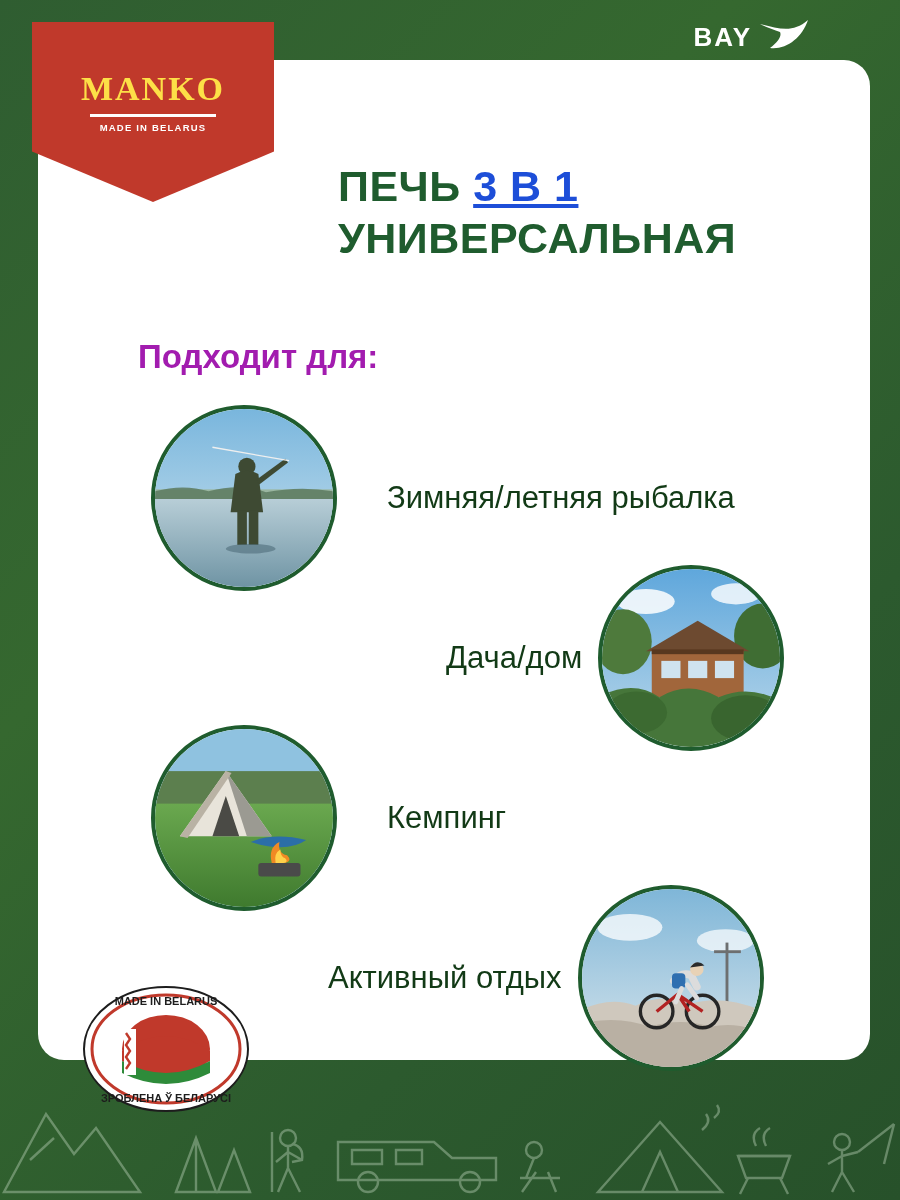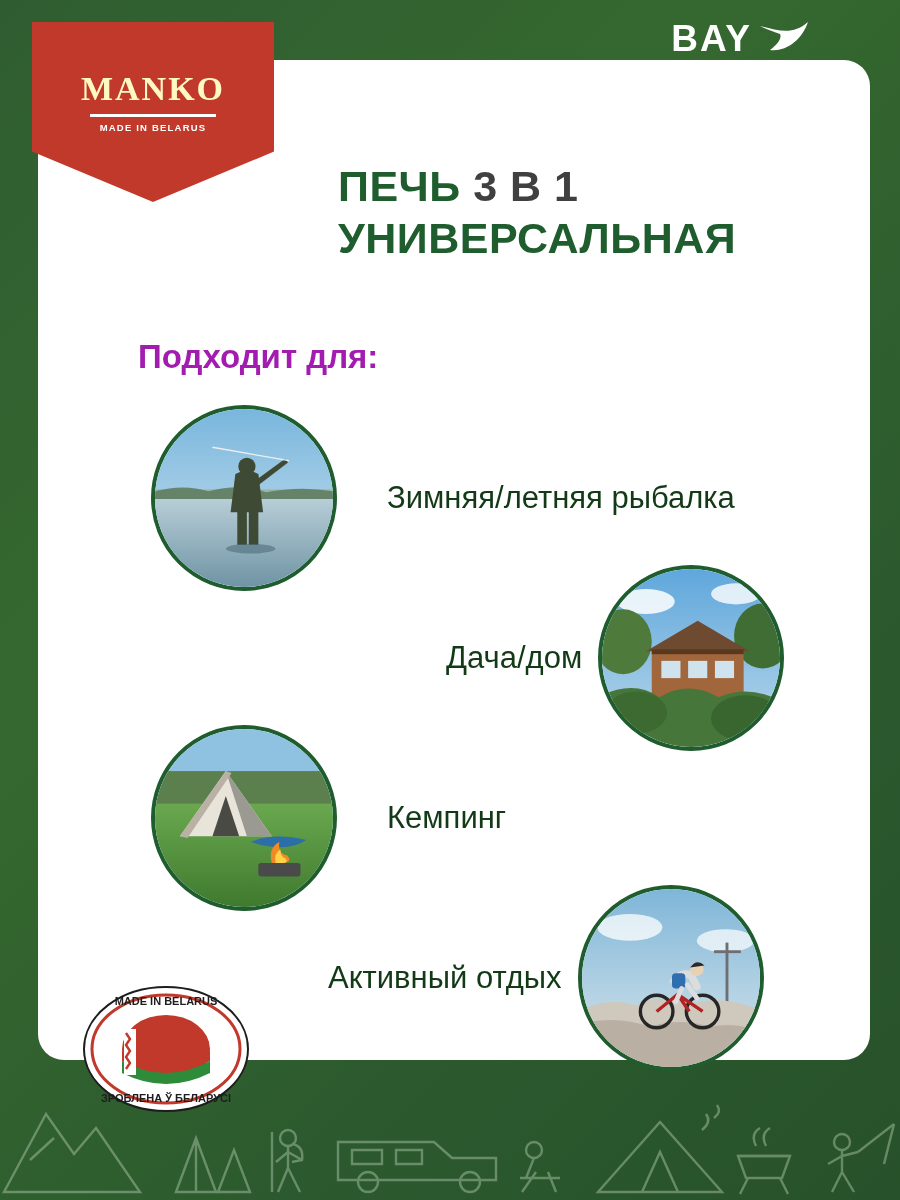--- a/index.html
+++ b/index.html
@@ -26,21 +26,21 @@
   
   .bay-logo {
     position: absolute;
     top: 18px; right: 88px;
     display: flex;
     align-items: center;
     gap: 6px;
   }
   .bay-logo .bay-text {
     color: #ffffff;
-    font-size: 37px;
+    font-size: 26px;
     font-weight: bold;
     letter-spacing: 2px;
     font-family: "Liberation Sans", sans-serif;
   }
   .bay-logo .bay-swoosh { display: block; }
 
   
   .card {
     position: absolute;
     left: 38px; top: 60px;
@@ -57,21 +57,21 @@
     background: #c0392b;
     clip-path: polygon(0 0, 100% 0, 100% 72%, 50% 100%, 0 72%);
     z-index: 5;
     display: flex;
     flex-direction: column;
     align-items: center;
     justify-content: flex-start;
     padding-top: 48px;
   }
   .banner .manko {
-    color: #fef9c3;
+    color: #fde047;
     font-size: 34px;
     font-weight: bold;
     letter-spacing: 2px;
     font-family: "Liberation Serif", serif;
   }
   .banner .manko-rule {
     width: 126px; height: 3px;
     background: #ffffff;
     margin: 6px 0 5px 0;
   }
@@ -89,21 +89,21 @@
     width: 520px;
   }
   .headline .line {
     font-size: 43px;
     font-weight: bold;
     color: #1f5c2e;
     letter-spacing: 0.5px;
     line-height: 1.22;
     font-family: "Liberation Sans", sans-serif;
   }
-  .headline .accent { color: #404040; }
+  .headline .accent { color: #1d4ed8; text-decoration: underline; }
 
   
   .subtitle {
     position: absolute;
     left: 100px; top: 278px;
     font-size: 33px;
     font-weight: bold;
     color: #a21caf;
   }
 

